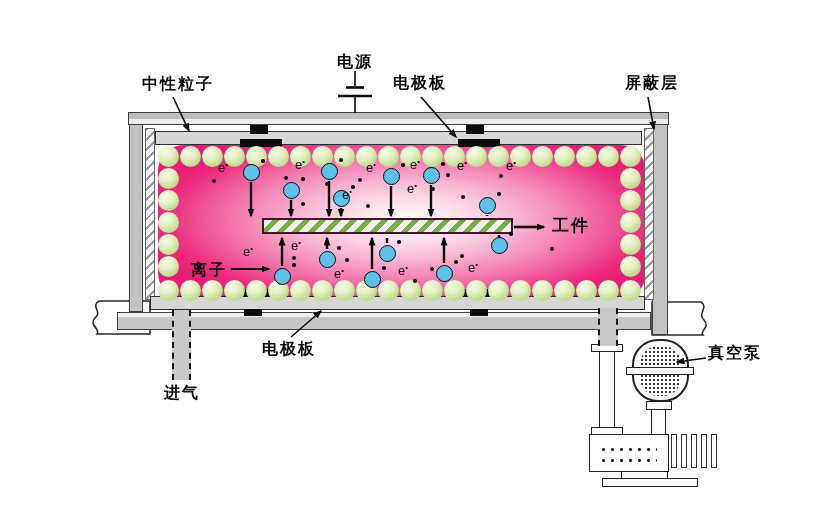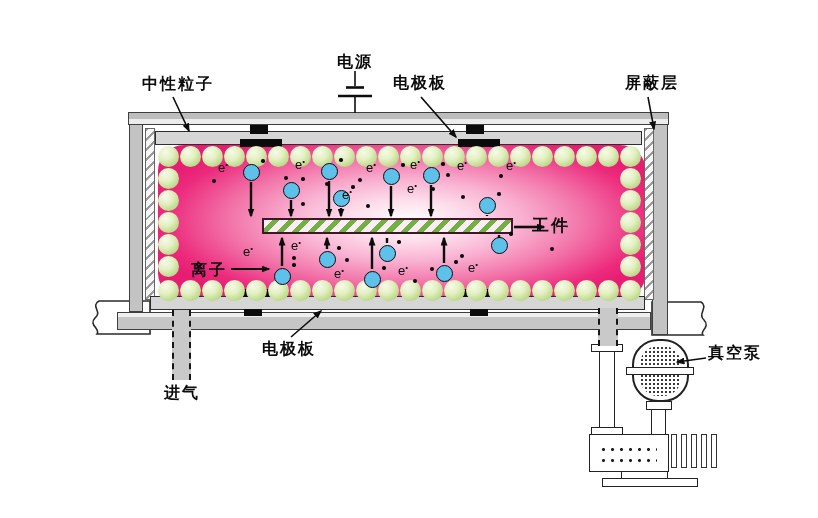--- a/index.html
+++ b/index.html
@@ -264,18 +264,18 @@
       <line x1="372" y1="269" x2="372" y2="238" stroke="#0c0c0c" stroke-width="2.4" marker-end="url(#ah)"></line>
       <line x1="387" y1="243" x2="387" y2="238" stroke="#0c0c0c" stroke-width="2.4"></line>
       <line x1="444" y1="263" x2="444" y2="238" stroke="#0c0c0c" stroke-width="2.4" marker-end="url(#ah)"></line>
       <line x1="499" y1="235" x2="499" y2="238" stroke="#0c0c0c" stroke-width="2.4"></line>
     </svg>
 
   <span class="abs label" style="left:337px;top:53px;">电源</span>
   <span class="abs label" style="left:142px;top:75px;">中性粒子</span>
   <span class="abs label" style="left:393px;top:74px;">电极板</span>
   <span class="abs label" style="left:625px;top:74px;">屏蔽层</span>
-  <span class="abs label label-workpiece" style="left:532px;top:217px;font-family:Liberation Serif, serif;">工件</span>
+  <span class="abs label label-workpiece" style="left:552px;top:217px;font-family:Liberation Serif, serif;">工件</span>
   <span class="abs label" style="left:191px;top:261px;">离子</span>
   <span class="abs label" style="left:262px;top:340px;">电极板</span>
   <span class="abs label" style="left:164px;top:384px;">进气</span>
   <span class="abs label" style="left:708px;top:344px;">真空泵</span>
 </div>
 
 </body></html>

